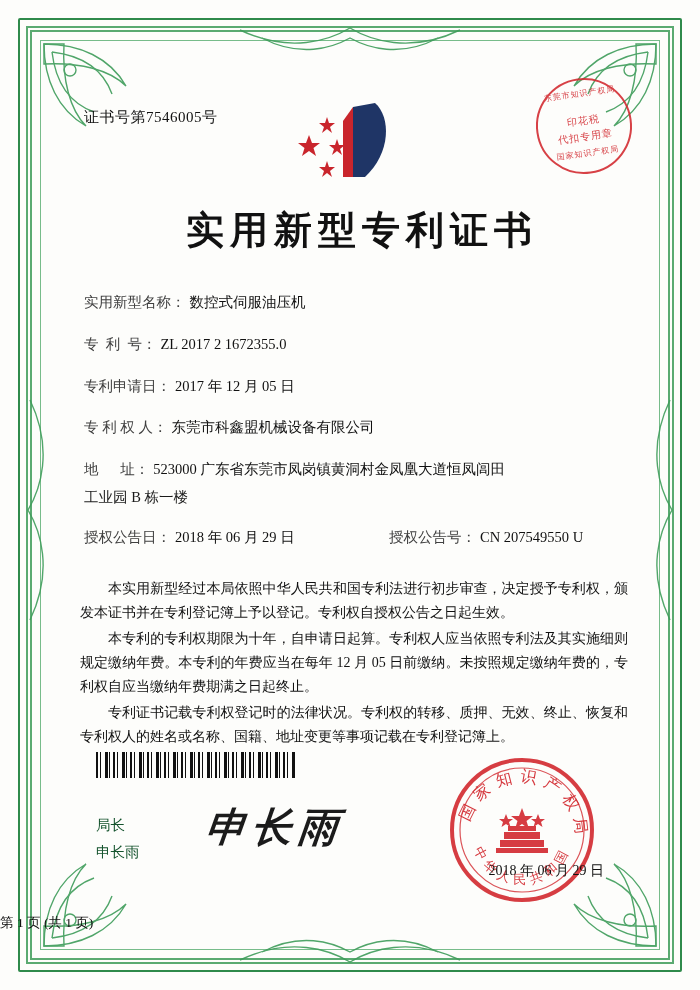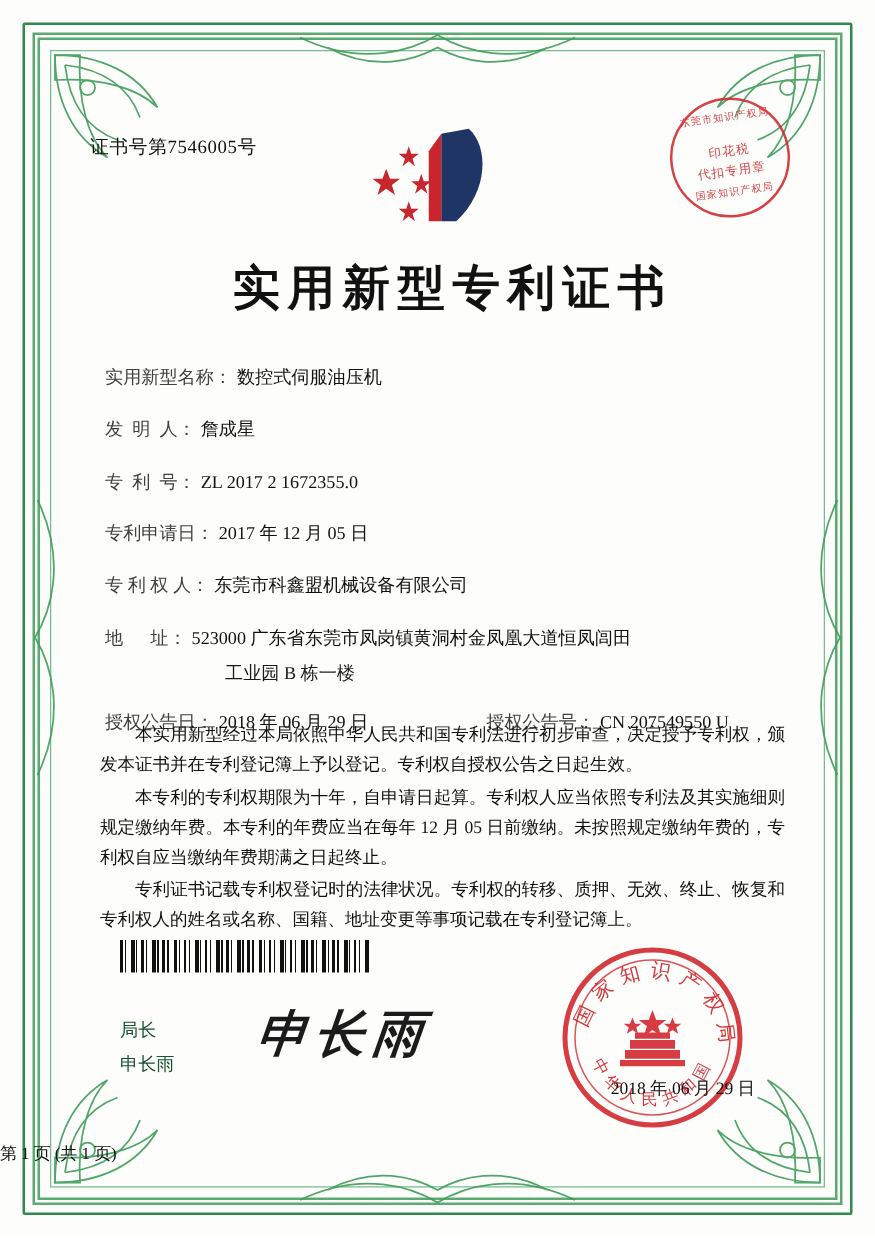--- a/index.html
+++ b/index.html
@@ -52,21 +52,21 @@
   }
   .scroll-svg {
     position: absolute;
     inset: 0;
     pointer-events: none;
   }
 
   
   .cert-no {
     position: absolute;
-    left: 72px;
+    left: 84px;
     top: 108px;
     font-size: 15px;
     letter-spacing: 0.5px;
     color: #111;
   }
 
   .logo {
     position: absolute;
     left: 295px;
     top: 95px;
@@ -138,21 +138,20 @@
   }
   .field-row.two-col .left {
     flex: 0 0 305px;
     display: flex;
   }
   .field-row.two-col .right {
     flex: 1 1 auto;
     display: flex;
   }
   .addr-cont {
-    margin-left: 96px;
     margin-top: -14px;
     margin-bottom: 18px;
     font-size: 14.5px;
   }
 
   
   .paras {
     position: absolute;
     left: 80px;
     top: 577px;
@@ -297,24 +296,20 @@
   </div>
 
   <div class="title">实用新型专利证书</div>
 
   <div class="fields">
     <div class="field-row">
       <span class="field-label">实用新型名称：</span>
       <span class="field-value">数控式伺服油压机</span>
     </div>
     <div class="field-row">
-      <span class="field-label">发  明  人：</span>
-      <span class="field-value">詹成星</span>
-    </div>
-    <div class="field-row">
       <span class="field-label">专  利  号：</span>
       <span class="field-value">ZL 2017 2 1672355.0</span>
     </div>
     <div class="field-row">
       <span class="field-label">专利申请日：</span>
       <span class="field-value">2017 年 12 月 05 日</span>
     </div>
     <div class="field-row">
       <span class="field-label">专 利 权 人：</span>
       <span class="field-value">东莞市科鑫盟机械设备有限公司</span>

